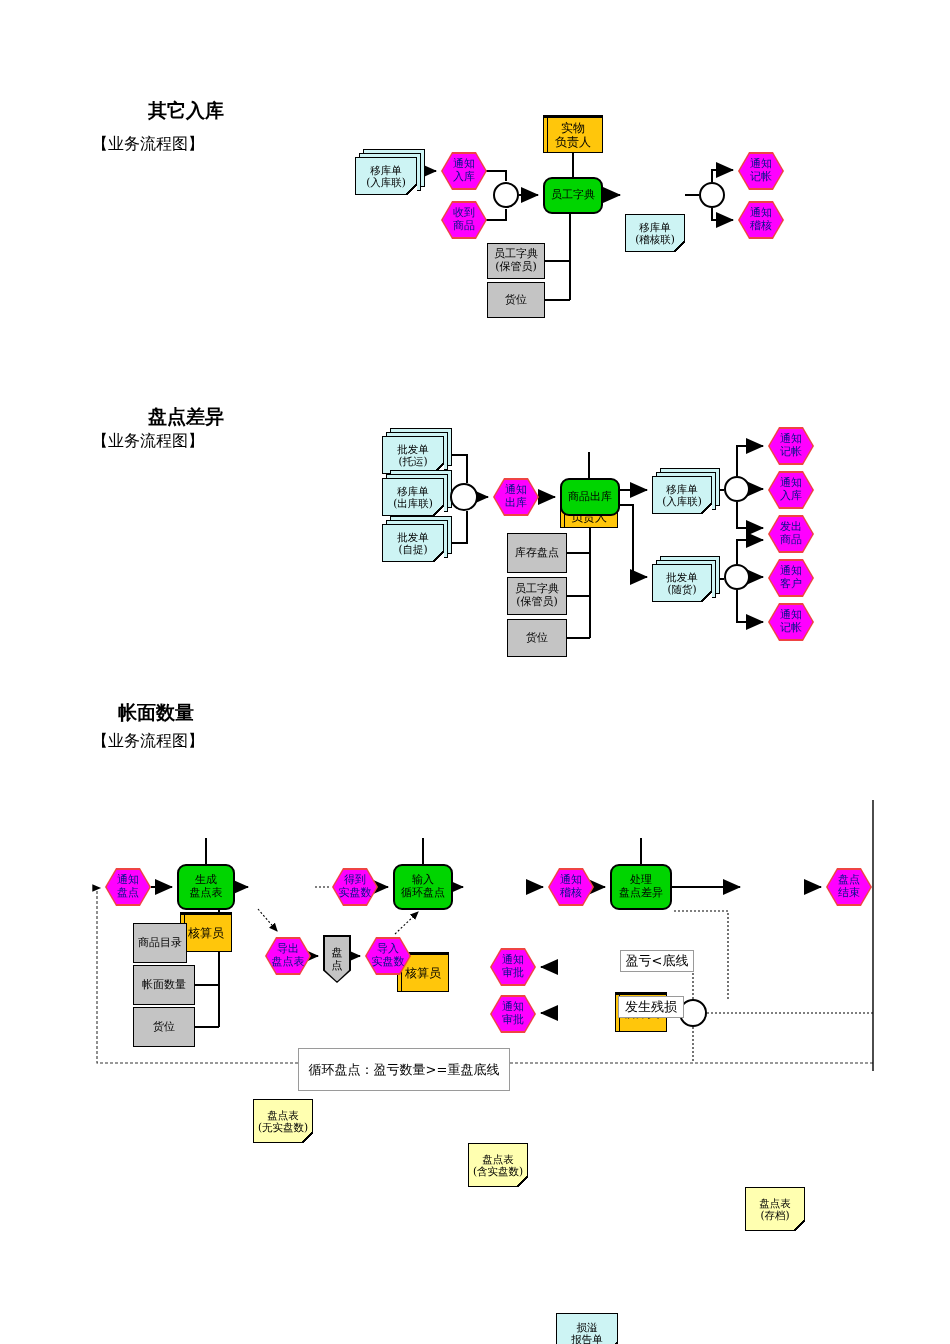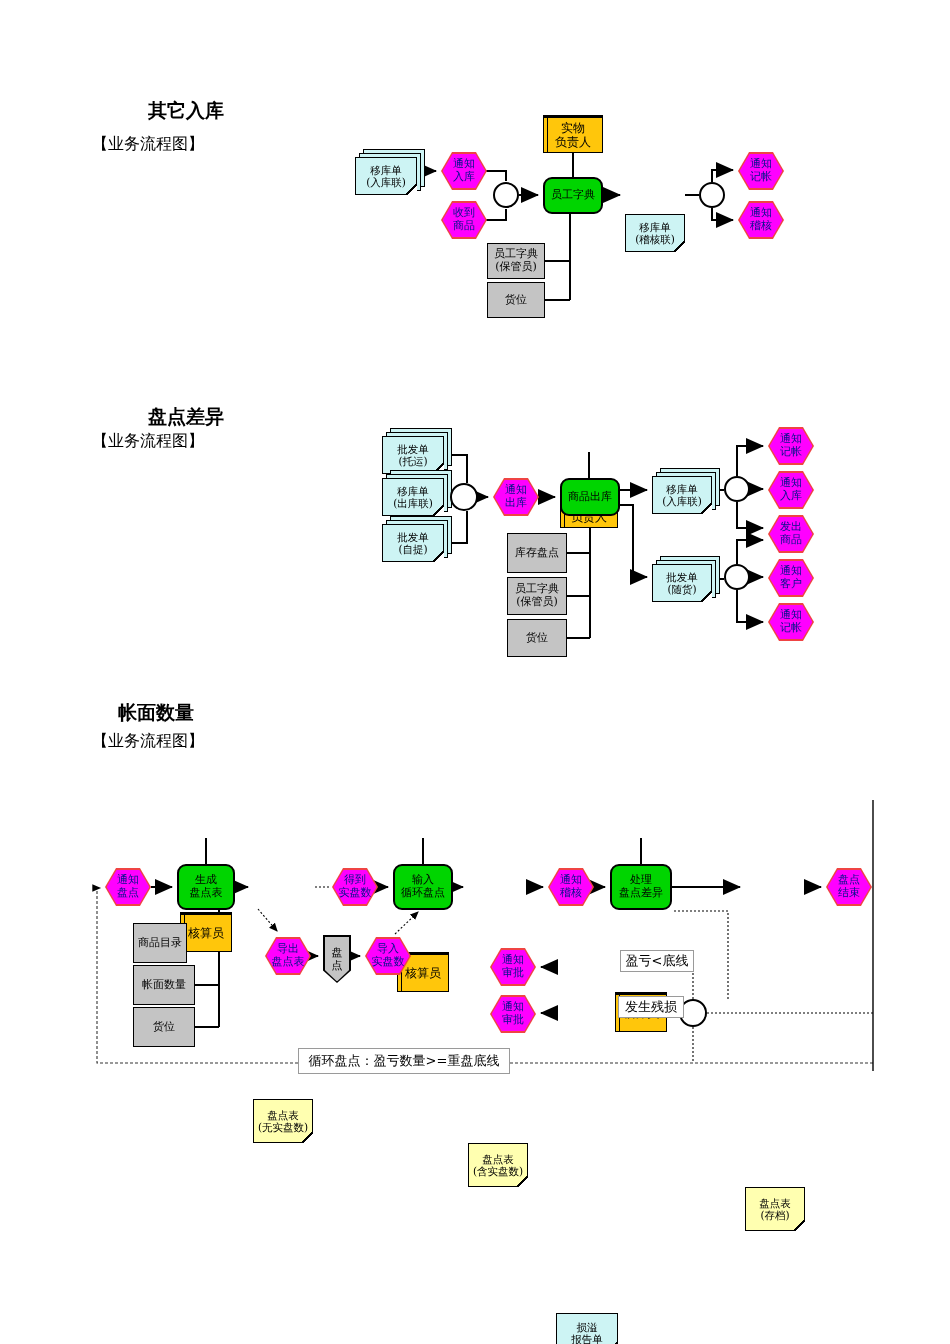--- a/index.html
+++ b/index.html
@@ -309,15 +309,15 @@
 报告单</div>
   <div class="hex" style="left:490px;top:995px">
       <span>通知
 审批</span>
     </div>
 
   <div class="node lbl txt" style="left:620px;top:950px;width:74px;height:22px">盈亏&lt;底线</div>
   <div class="node lbl txt" style="left:618px;top:996px;width:66px;height:22px">发生残损</div>
   <div class="circle" style="left:679px;top:999px;width:28px;height:28px"></div>
 
-  <div class="node lbl txt" style="left:298px;top:1048px;width:212px;height:26px">循环盘点：盈亏数量&gt;=重盘底线</div>
+  <div class="node lbl txt" style="left:298px;top:1048px;width:212px;height:43px">循环盘点：盈亏数量&gt;=重盘底线</div>
 
 </div>
 
 </body></html>

